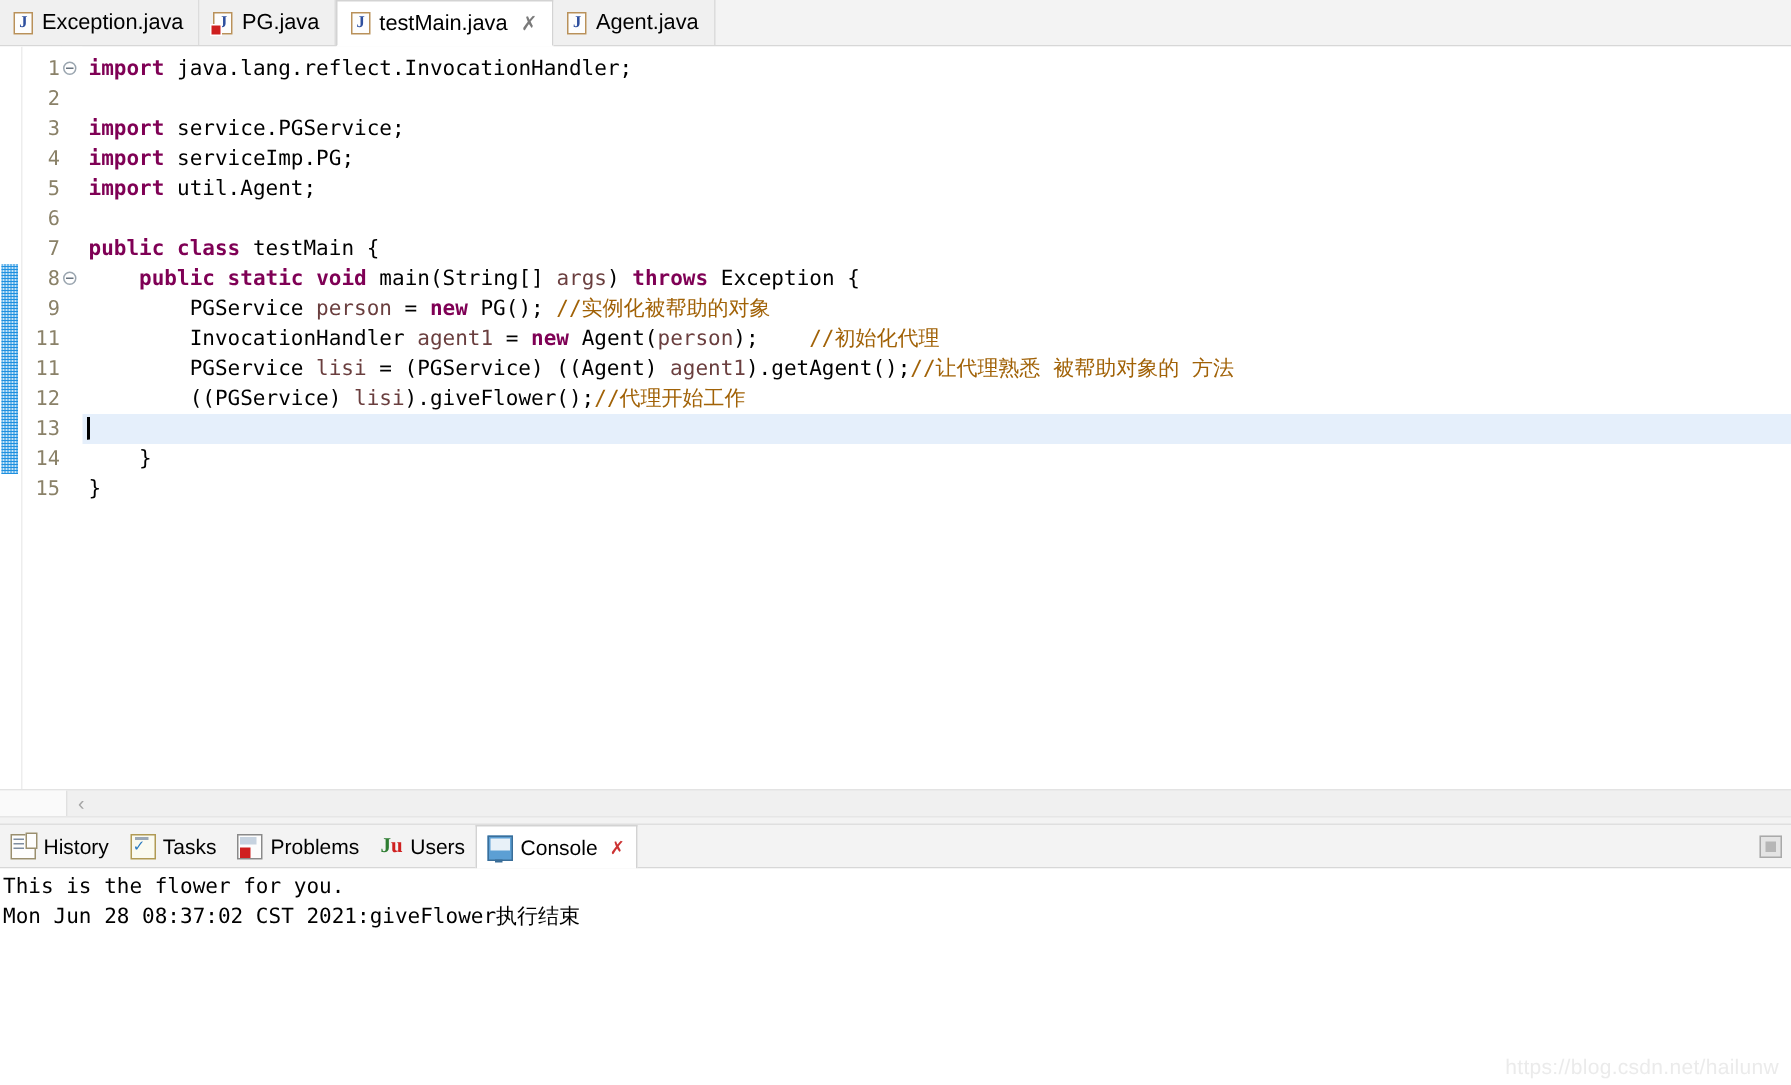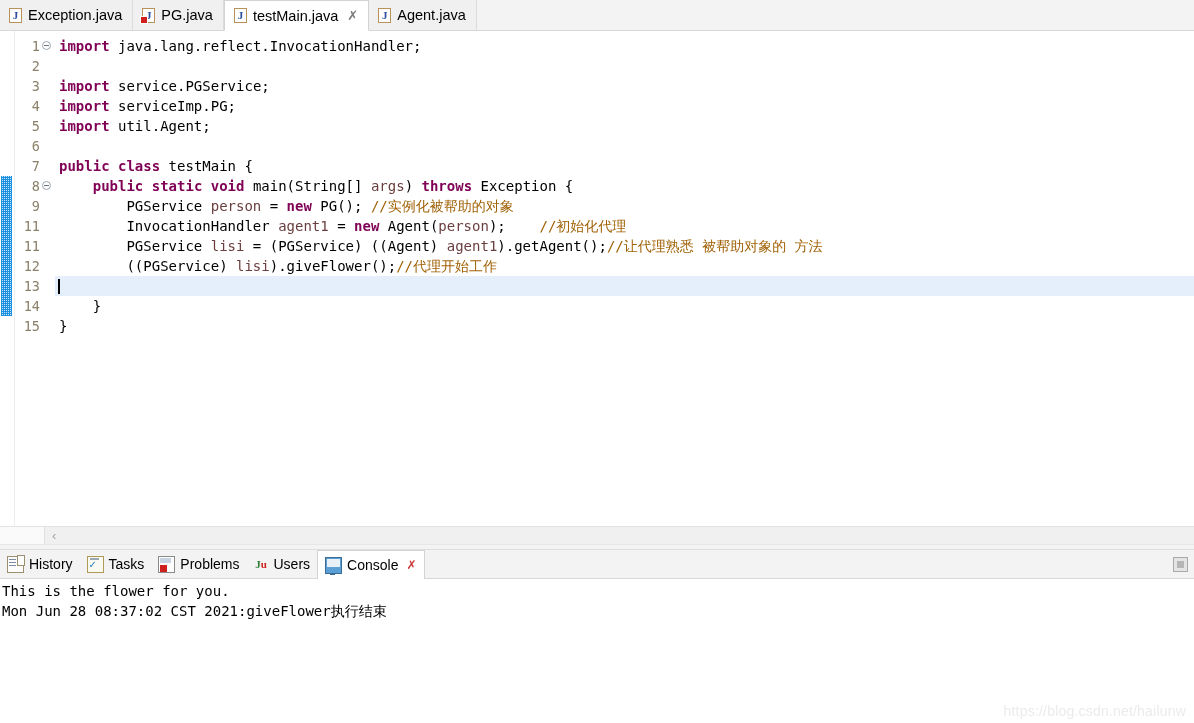--- a/index.html
+++ b/index.html
@@ -321,22 +321,22 @@
   .ic-problems { background:#fdfdfd; border:1px solid #8a8a8a; }
   .ic-problems::before {
     content:""; position:absolute; left:1px; top:1px; width:11px; height:5px;
     background:#c7d3e0;
   }
   .ic-problems::after {
     content:""; position:absolute; left:1px; bottom:0px; width:7px; height:7px;
     background:#cf2020;
   }
   .ic-junit {
-    font-family:"Liberation Serif", serif; font-weight:bold; font-size:11px;
-    color:#2e7d32; line-height:15px; text-align:center;
+    font-family:"Liberation Serif", serif; font-weight:bold; font-size:14px;
+    color:#2e7d32; line-height:15px; text-align:right;
   }
   .ic-junit .u { color:#cf2020; }
   .ic-console { background:#5c9fd4; border:1px solid #3a6e99; }
   .ic-console::before {
     content:""; position:absolute; left:1px; top:1px; right:1px; height:8px;
     background:#e8f1f8;
   }
   .ic-console::after {
     content:""; position:absolute; left:4px; bottom:-2px; width:5px; height:2px;
     background:#3a6e99;

